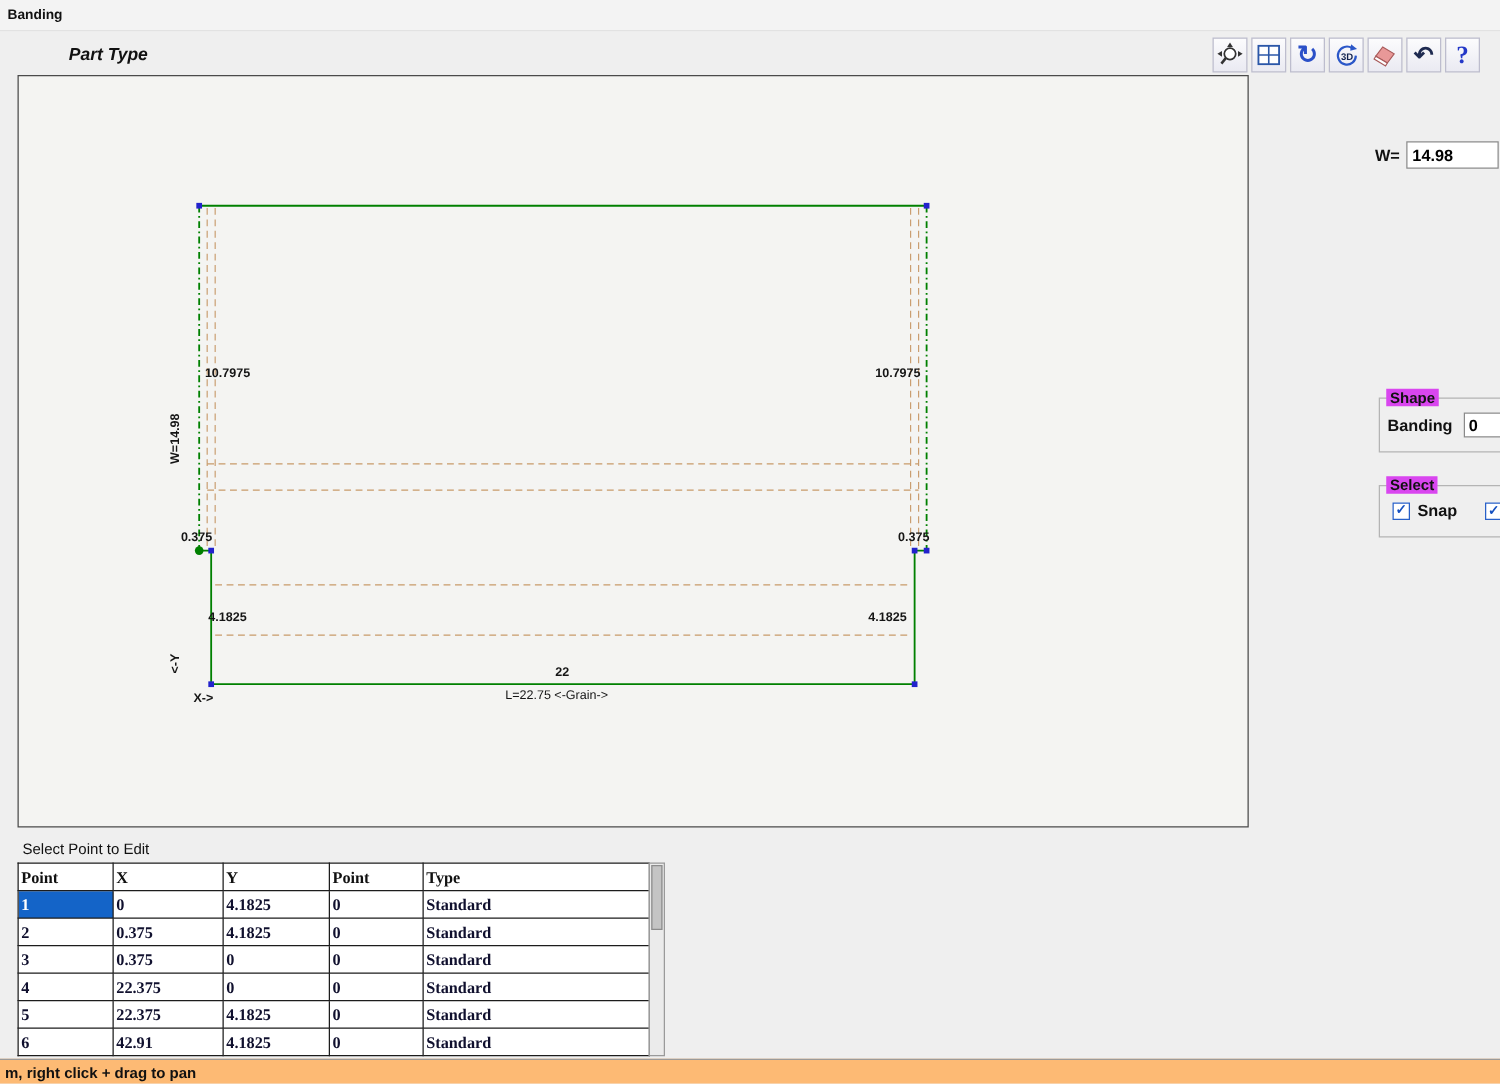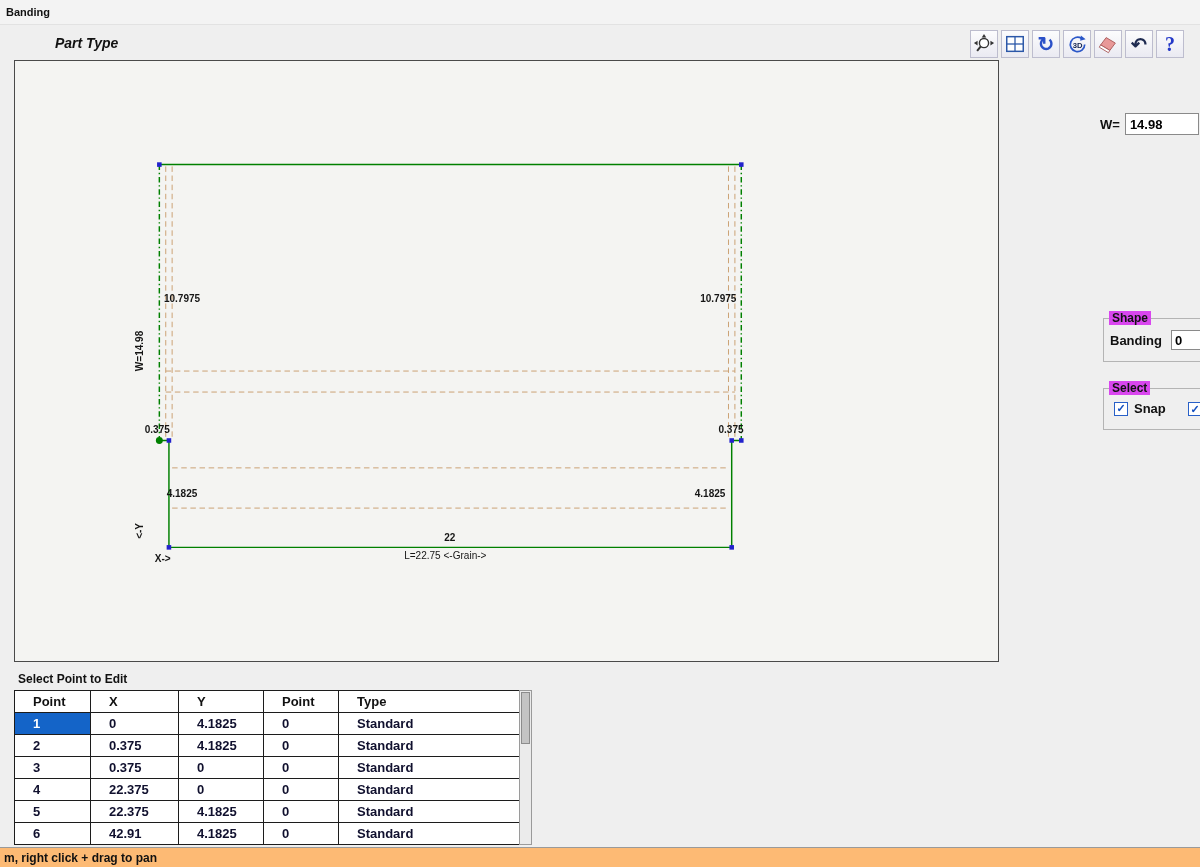--- a/index.html
+++ b/index.html
@@ -79,29 +79,29 @@
   }
   .checkbox {
     width: 14px; height: 14px; border: 1px solid #2860c8; background: #fff;
     color: #1550c0; font-size: 11px; font-weight: bold;
     display: flex; align-items: center; justify-content: center; line-height: 1;
     flex: none;
   }
   .checkbox.edge { position: absolute; left: 84px; top: 13px; }
 
   
-  .table-caption { position: absolute; left: 18px; top: 672px; font-size: 12px; font-weight: bold; }
+  .table-caption { position: absolute; left: 18px; top: 672px; font-size: 12px; font-weight: normal; }
   .points-table {
     position: absolute; left: 14px; top: 690px;
     border-collapse: collapse; background: #fff; table-layout: fixed;
   }
   .points-table th, .points-table td {
     border: 1px solid #1c1c1c; font-size: 13px; font-weight: bold;
-    padding: 2px 18px; height: 22px; text-align: left; vertical-align: middle;
-    overflow: hidden; white-space: nowrap;
+    padding: 2px 2px; height: 22px; text-align: left; vertical-align: middle;
+    overflow: hidden; white-space: nowrap; font-family: Liberation Serif, serif;
   }
   .points-table td { color: #10102e; }
   .points-table td.sel { background: #1464c8; color: #fff; }
   .table-scrollbar {
     position: absolute; left: 519px; top: 690px; width: 13px; height: 155px;
     background: #ebebeb; border: 1px solid #9a9a9a;
   }
   .table-scrollbar .thumb {
     position: absolute; left: 1px; top: 1px; width: 9px; height: 52px;
     background: #c4c4c4; border: 1px solid #8c8c8c;

